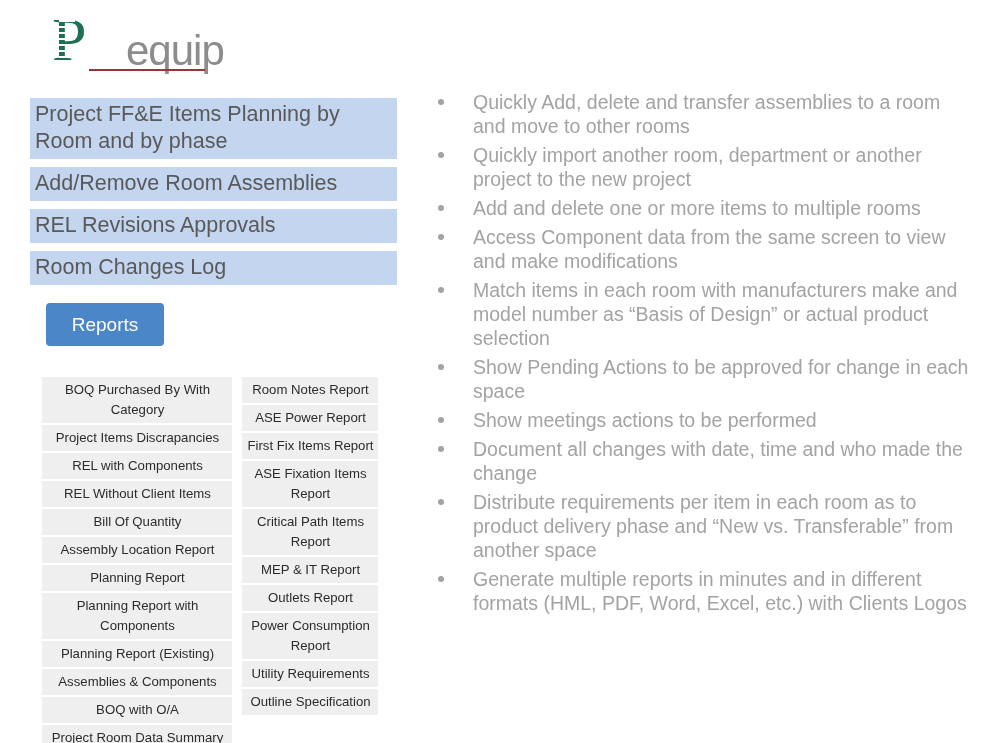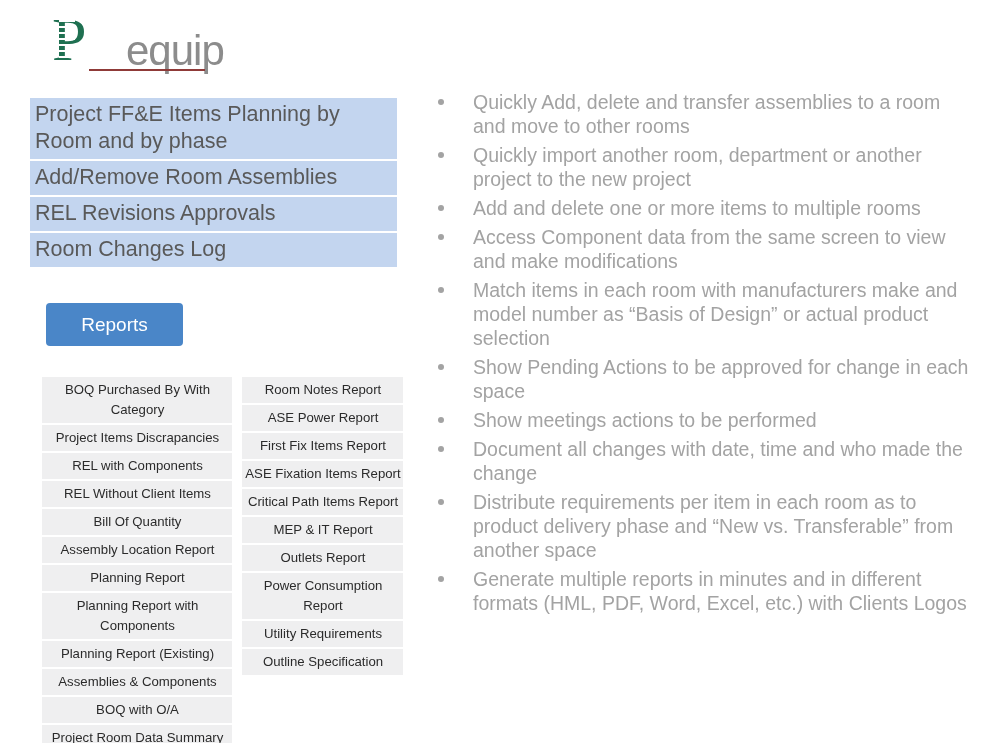--- a/index.html
+++ b/index.html
@@ -74,30 +74,30 @@
     left: 30px;
     top: 98px;
     width: 367px;
   }
   .feature-row {
     background: #c3d5ef;
     color: #595959;
     font-size: 21.5px;
     line-height: 27px;
     padding: 3px 0 4px 5px;
-    margin-bottom: 2px;
+    margin-bottom: 8px;
     box-sizing: border-box;
   }
 
   
   #reports-button {
     position: absolute;
     left: 46px;
     top: 303px;
-    width: 137px;
+    width: 118px;
     height: 43px;
     background: #4a86c8;
     border-radius: 4px;
     color: #ffffff;
     font-size: 19px;
     display: flex;
     align-items: center;
     justify-content: center;
     border: none;
     cursor: pointer;
@@ -110,21 +110,21 @@
     box-sizing: border-box;
   }
   #report-list-left {
     left: 42px;
     top: 377px;
     width: 190px;
   }
   #report-list-right {
     left: 242px;
     top: 377px;
-    width: 161px;
+    width: 136px;
   }
   .report-item {
     background: #efeff0;
     color: #2b2b2b;
     font-size: 13.2px;
     line-height: 20px;
     padding: 3px 2px 3px 3px;
     margin-bottom: 2px;
     box-sizing: border-box;
     background-image:

